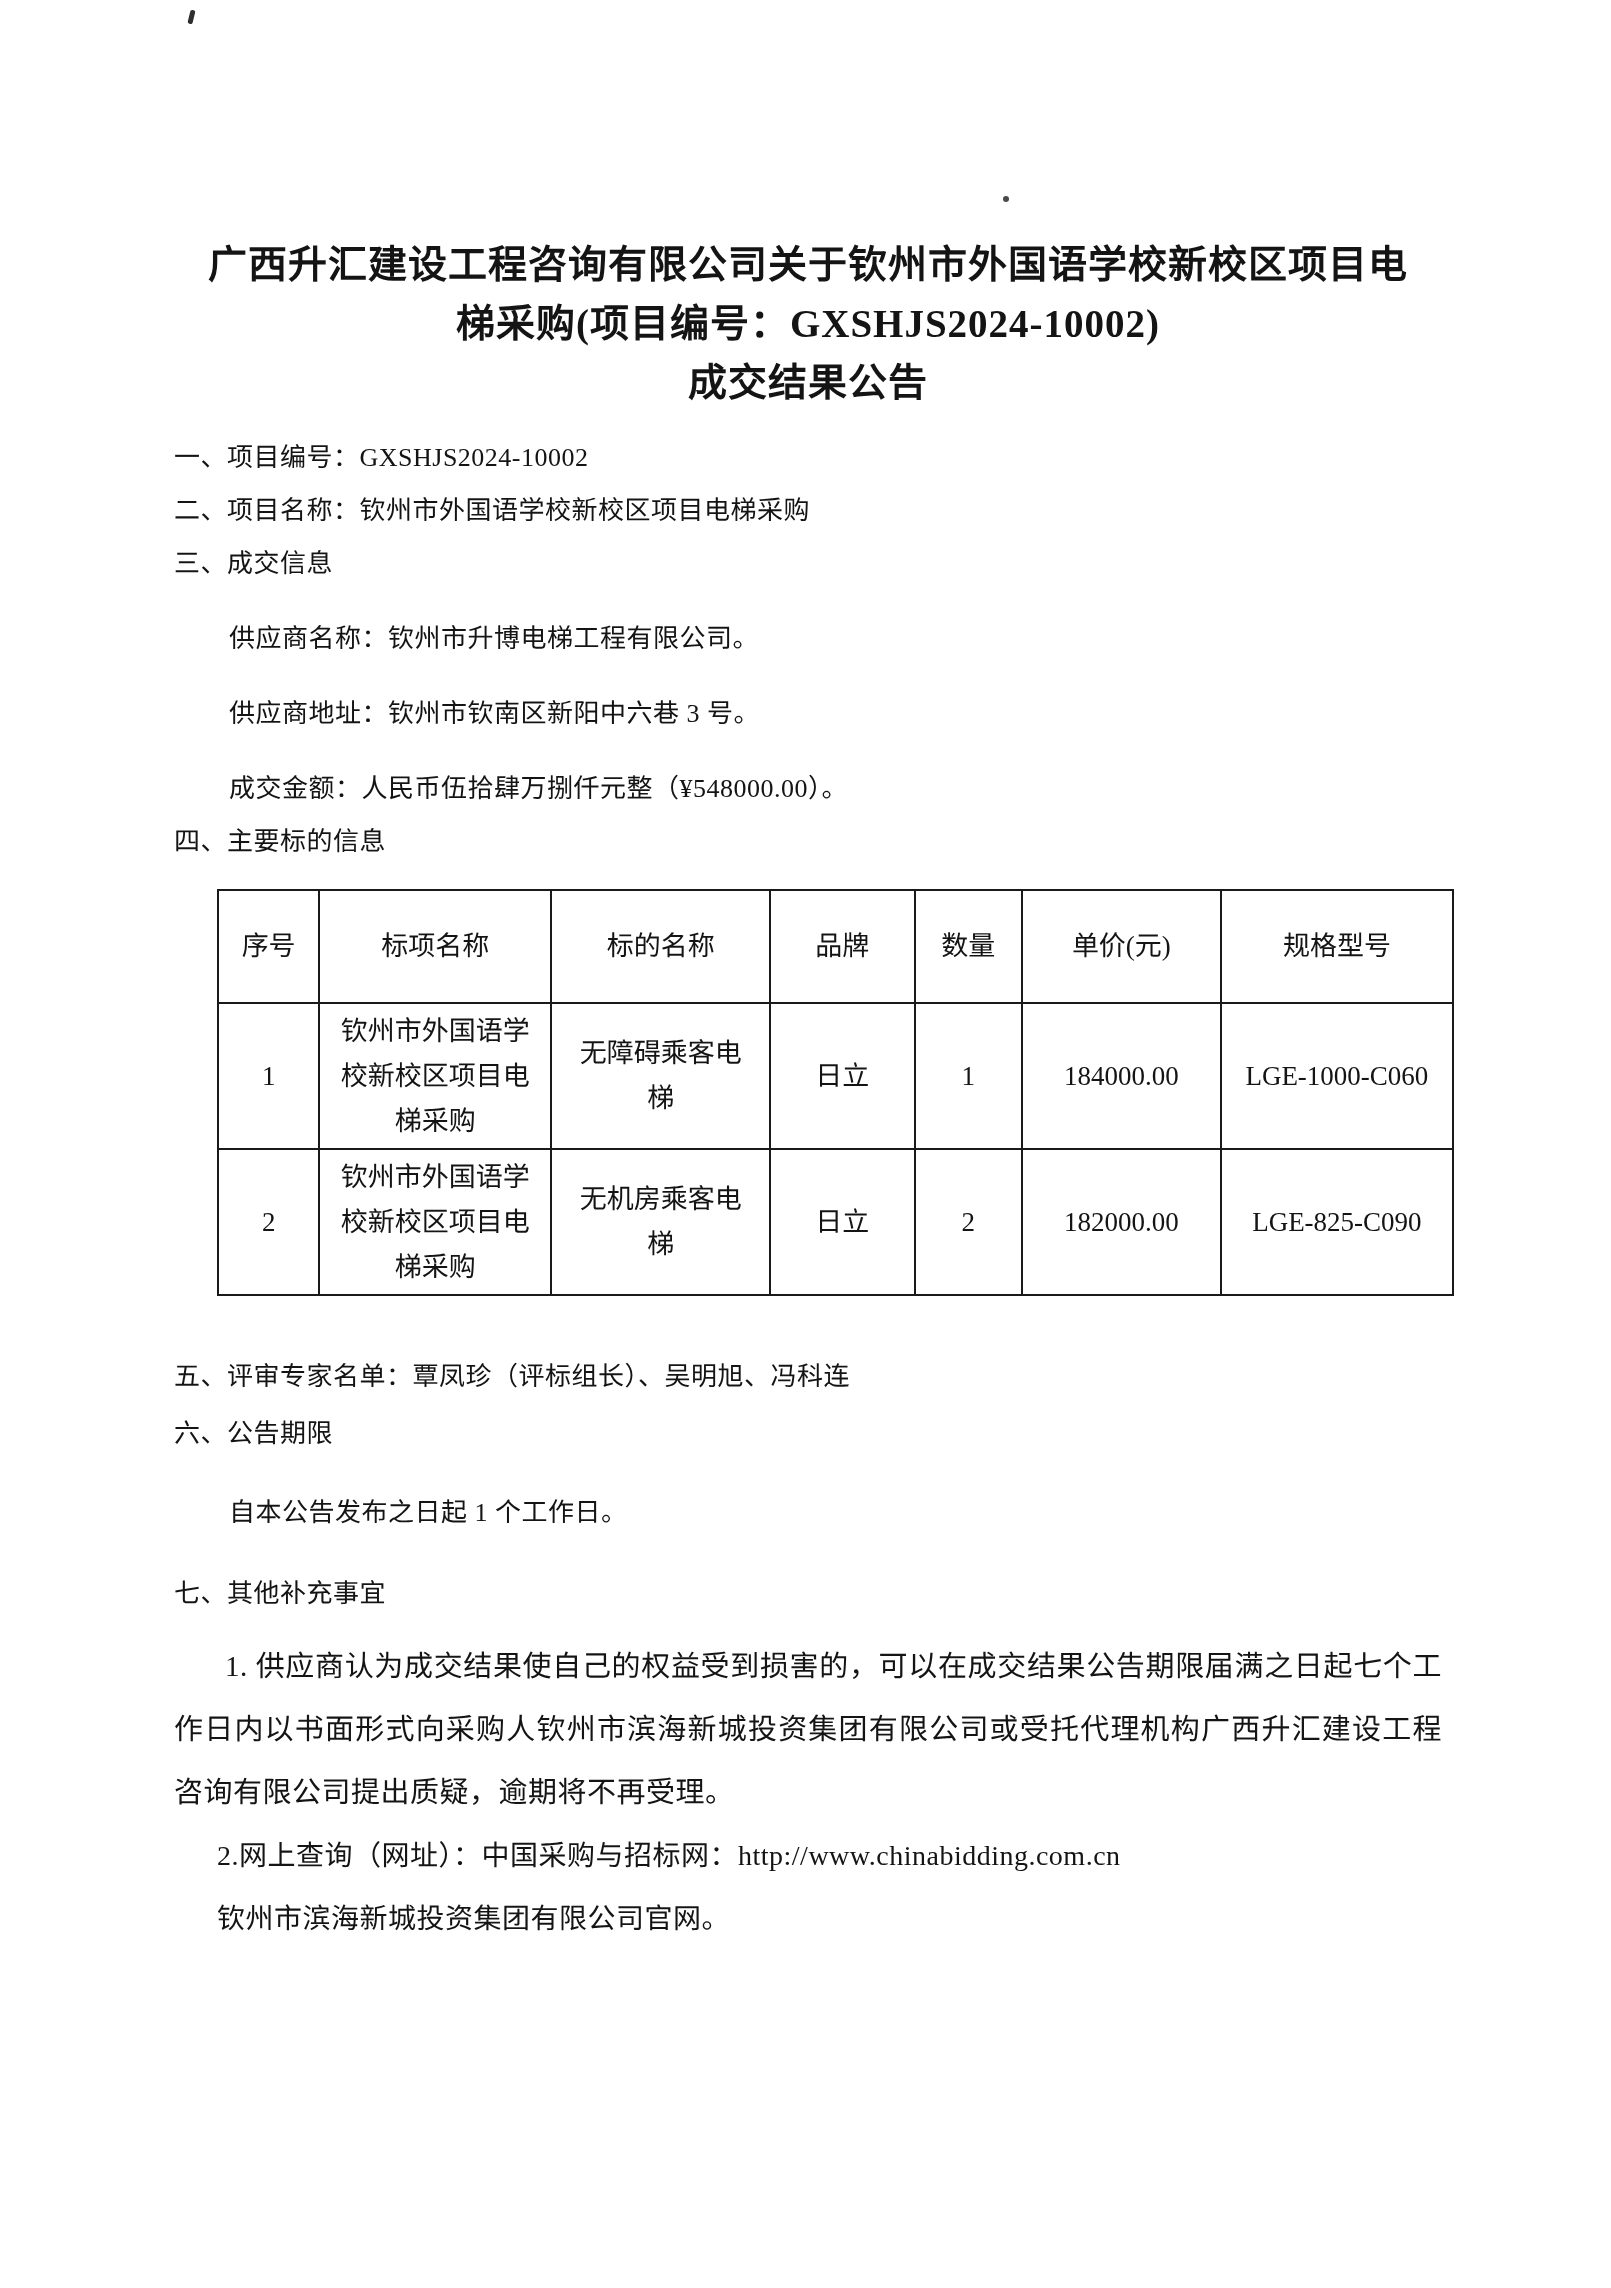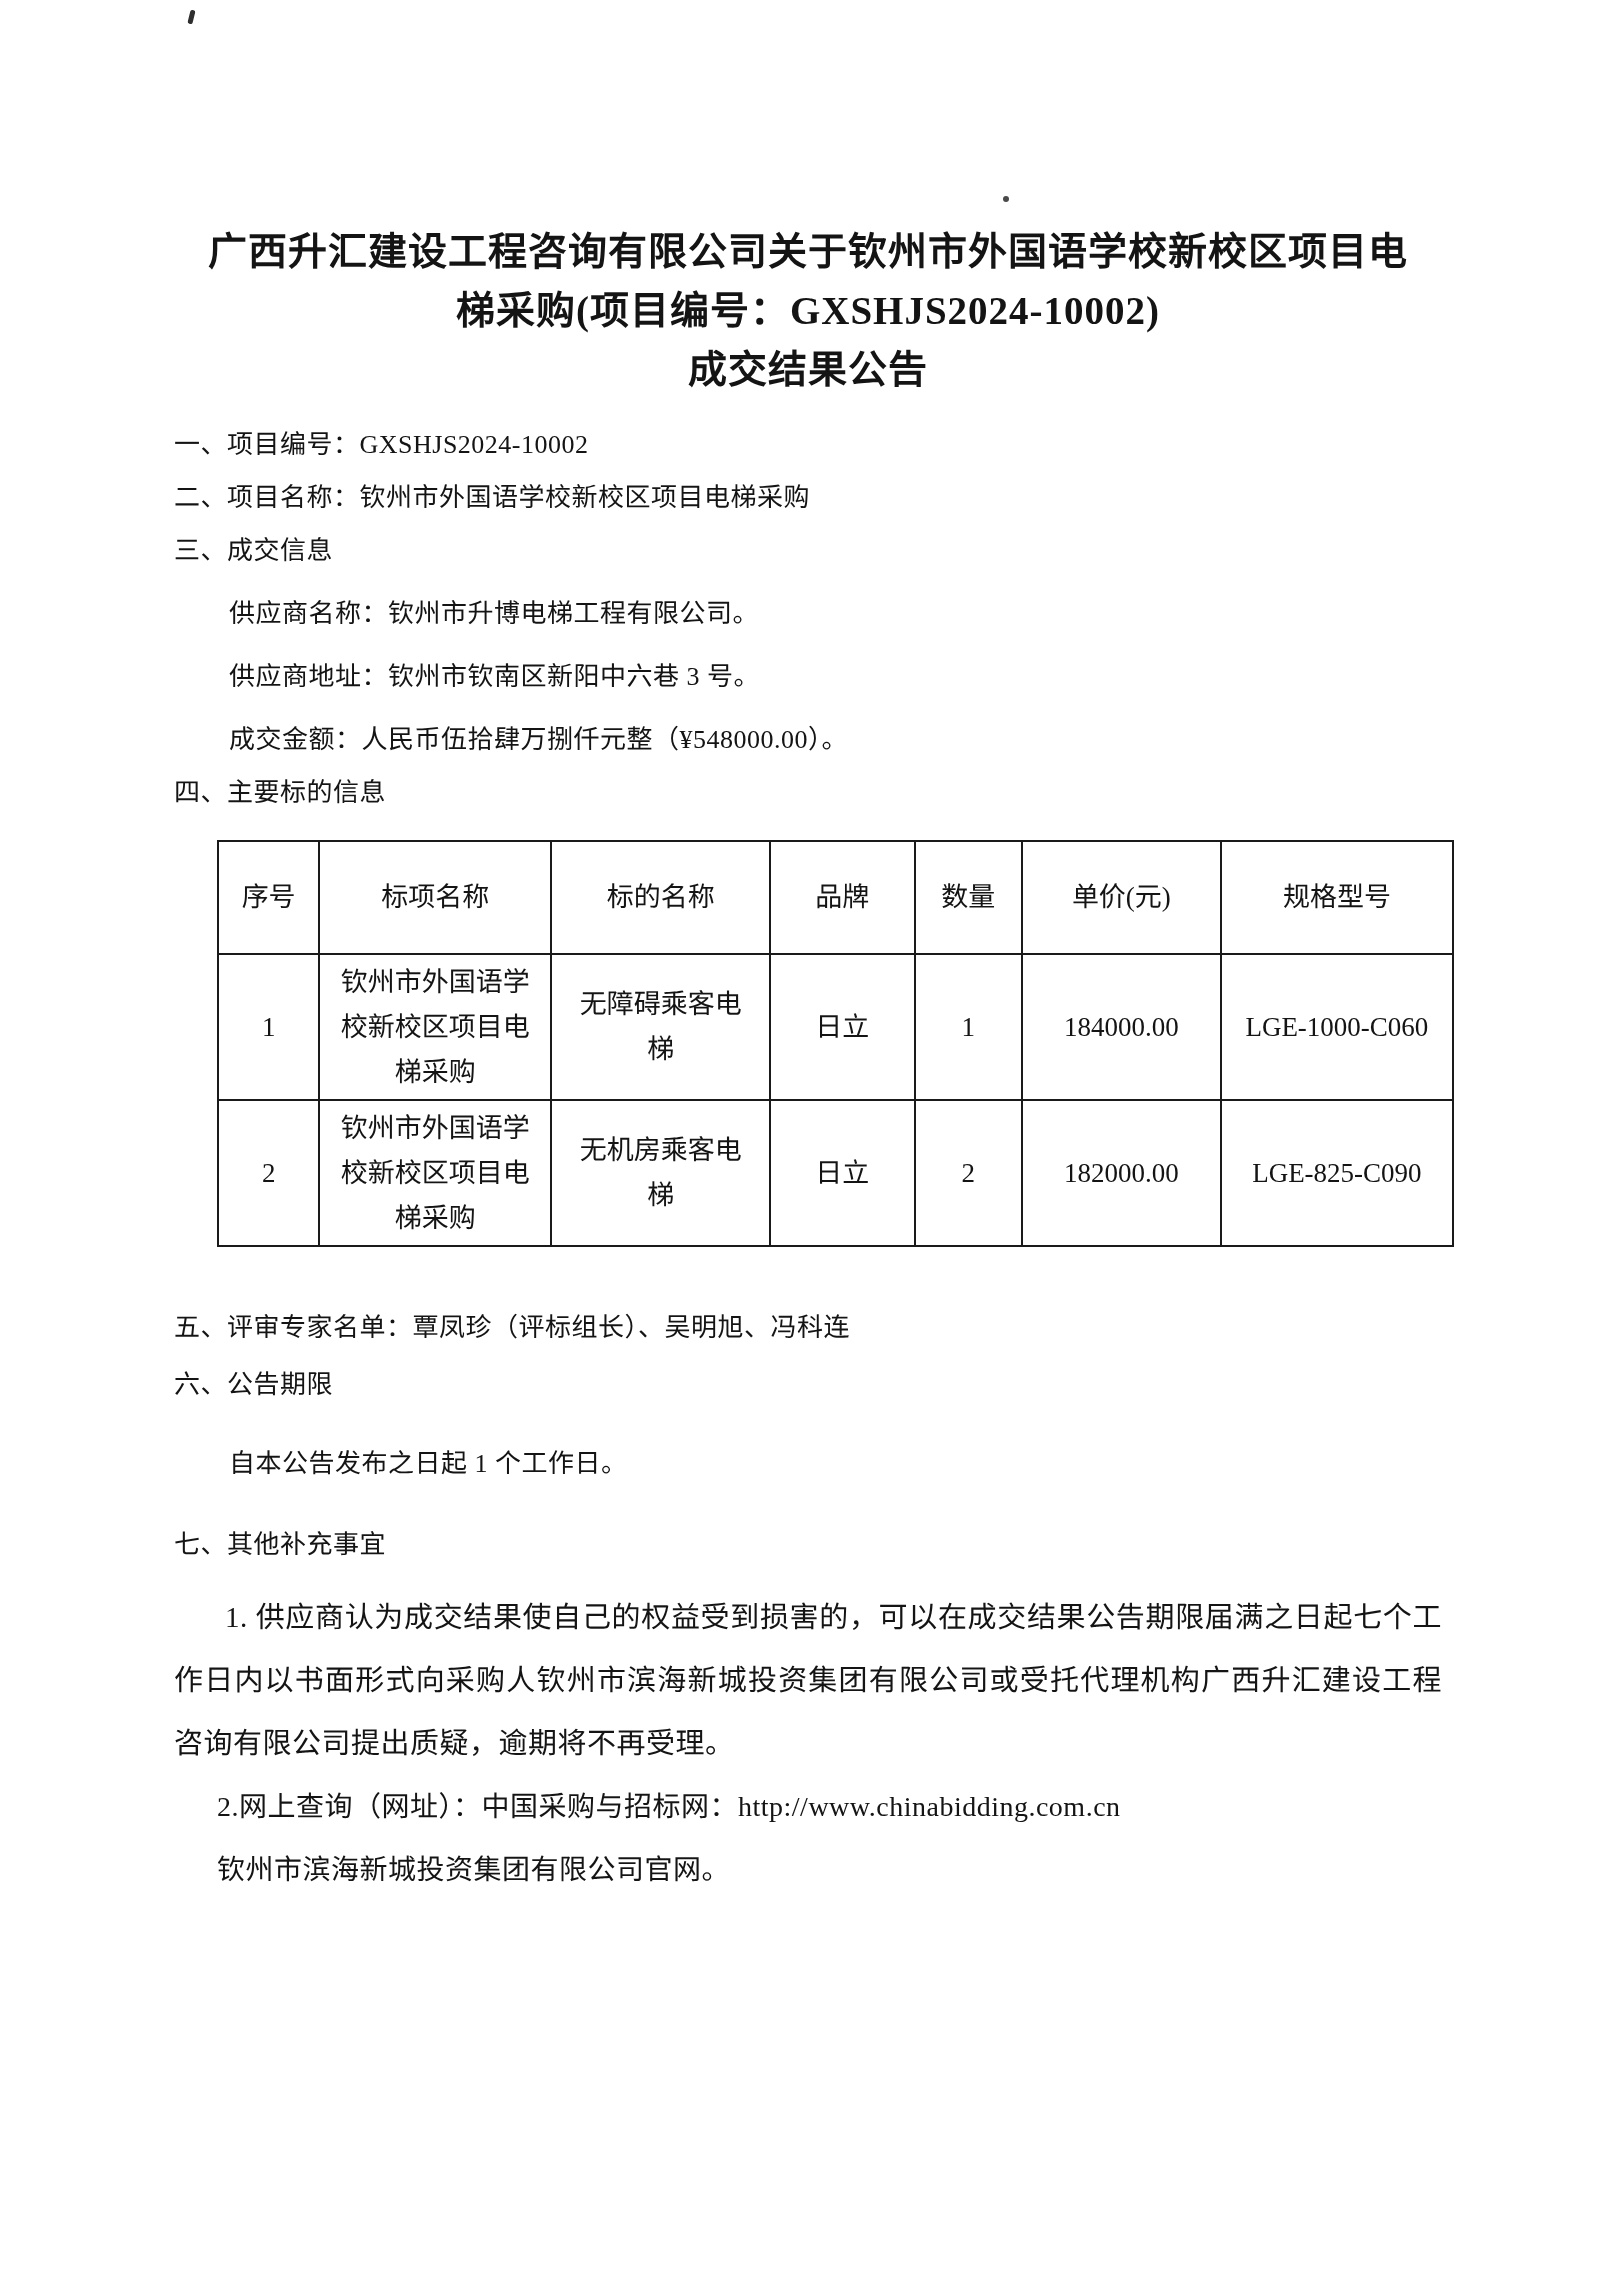--- a/index.html
+++ b/index.html
@@ -13,42 +13,42 @@
     height: 2289px;
     margin: 0 auto;
     background: #ffffff;
     color: #141414;
     font-family: "Liberation Serif", "DejaVu Serif", serif;
     overflow: hidden;
   }
   .content {
     position: absolute;
     left: 174px;
-    top: 0;
+    top: 13px;
     width: 1268px;
   }
   
   .doc-title {
     margin-top: 222px;
     text-align: center;
     font-size: 39px;
     font-weight: bold;
     line-height: 59px;
     letter-spacing: 1px;
   }
   
   .sec {
     font-size: 26px;
     line-height: 33px;
     letter-spacing: 0.5px;
     white-space: nowrap;
   }
   .m30 { margin-top: 29px; }
   .m29 { margin-top: 20px; }
-  .m31 { margin-top: 30px; }
+  .m31 { margin-top: 42px; }
   .m33 { margin-top: 24px; }
   .m36 { margin-top: 46px; }
   .m49 { margin-top: 48px; }
   .m66 { margin-top: 64px; }
   .indent2 { padding-left: 55px; }
   .indent-sm { padding-left: 43px; }
   
   .doc-table {
     border-collapse: collapse;
     table-layout: fixed;

